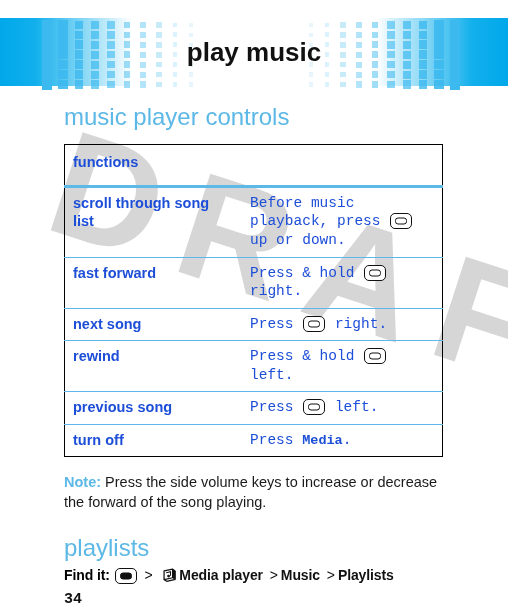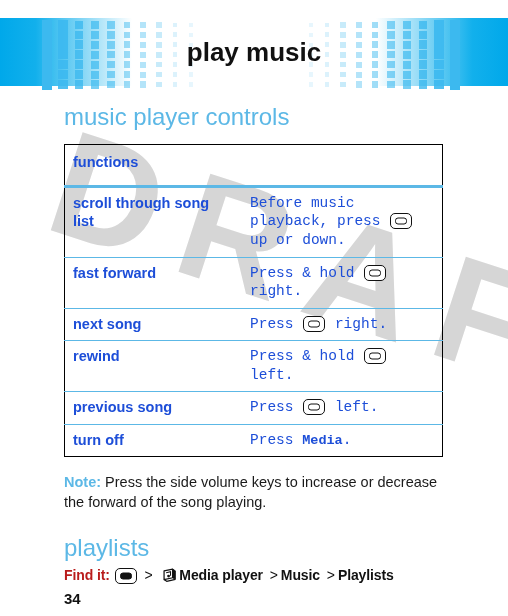--- a/index.html
+++ b/index.html
@@ -191,21 +191,21 @@
 
   
   p.find-it {
     font-size: 14px;
     margin: 2px 0 0 0;
     color: #111111;
     font-weight: bold;
     letter-spacing: -0.1px;
   }
   .find-label {
-    color: #b91c1c;
+    color: #000000;
     font-weight: bold;
   }
   .sep { font-weight: normal; margin: 0 3px; }
   .media-icon {
     display: inline-block;
     vertical-align: -3px;
     width: 15px;
     height: 15px;
     margin: 0 2px 0 3px;
   }
@@ -214,20 +214,21 @@
   #footer {
     position: absolute;
     left: 64px;
     bottom: 8px;
     z-index: 2;
   }
   #page-number {
     font-size: 15px;
     font-weight: bold;
     color: #111111;
+    font-family: Liberation Mono, monospace;
   }
 </style>
 </head>
 <body>
 
 <div id="watermark">
   <div class="wm-text">DRAFT</div>
 </div>
 
 <div id="banner">

